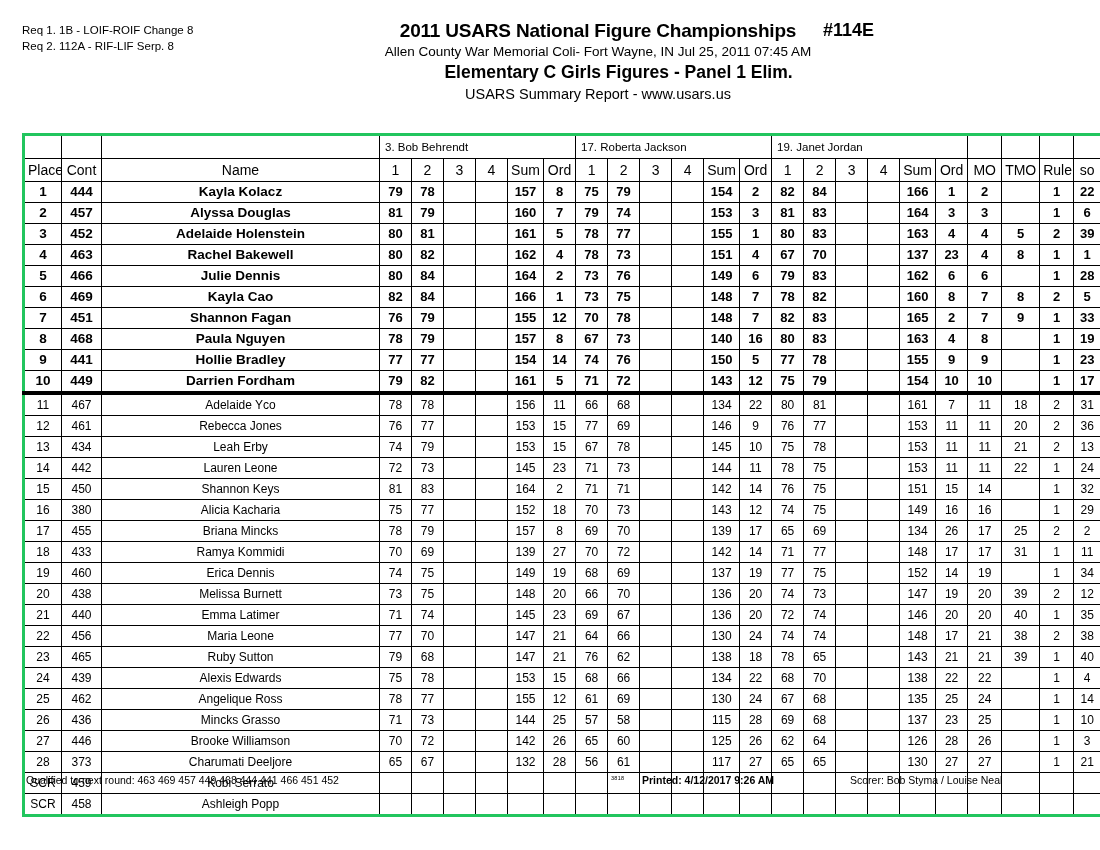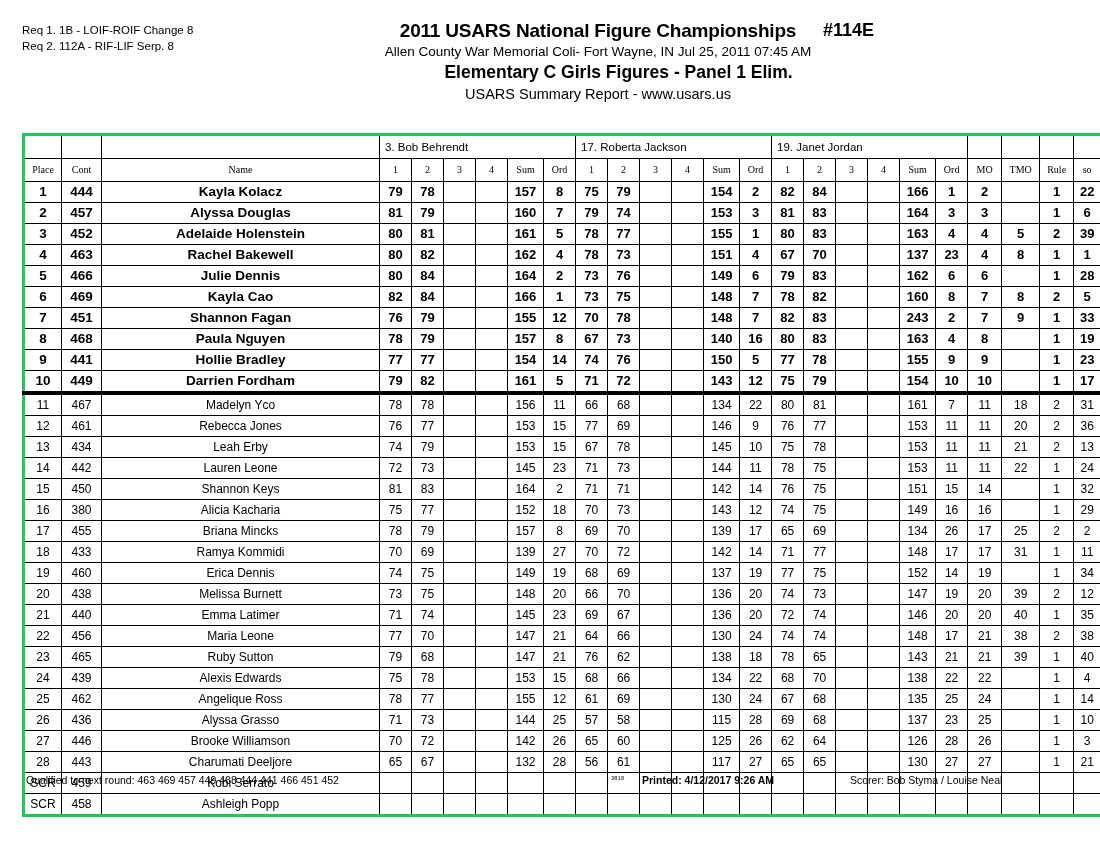--- a/index.html
+++ b/index.html
@@ -92,21 +92,21 @@
     overflow: hidden;
     white-space: nowrap;
     box-sizing: border-box;
   }
 
   
   tr.judge-row td { height: 22px; line-height: 22px; font-size: 11.5px; text-align: left; padding-left: 5px; }
   td.nb { border: none; }
 
   
-  tr.col-head td { font-size: 10px; height: 22px; line-height: 22px; font-family: Liberation Serif, serif; }
+  tr.col-head td { font-size: 14px; height: 22px; line-height: 22px; }
   td.h-left { text-align: left; padding-left: 5px; }
 
   
   td.c-place { text-align: left; padding-left: 6px; }
   td.c-cont  { text-align: center; }
   td.c-name  { text-align: left; padding-left: 8px; }
   td.c-score { text-align: right; padding-right: 5px; }
   td.c-sum   { text-align: right; padding-right: 5px; }
   td.c-ord   { text-align: center; font-weight: bold; }
   td.c-small { text-align: center; }
@@ -410,21 +410,21 @@
             <td class="c-score">70</td>
             <td class="c-score">78</td>
             <td class="c-score"></td>
             <td class="c-score"></td>
             <td class="c-sum">148</td>
             <td class="c-ord thickL">7</td>
             <td class="c-score">82</td>
             <td class="c-score">83</td>
             <td class="c-score"></td>
             <td class="c-score"></td>
-            <td class="c-sum">243</td>
+            <td class="c-sum">165</td>
             <td class="c-ord thickL thickR">2</td>
             <td class="c-small">7</td>
             <td class="c-small">9</td>
             <td class="c-small">1</td>
             <td class="c-small">33</td>
           </tr>
           <tr class="qualified">
             <td class="c-place">8</td>
             <td class="c-cont">468</td>
             <td class="c-name">Paula Nguyen</td>
@@ -501,21 +501,21 @@
             <td class="c-sum">154</td>
             <td class="c-ord thickL thickR">10</td>
             <td class="c-small">10</td>
             <td class="c-small"></td>
             <td class="c-small">1</td>
             <td class="c-small">17</td>
           </tr>
           <tr class="">
             <td class="c-place">11</td>
             <td class="c-cont">467</td>
-            <td class="c-name">Madelyn Yco</td>
+            <td class="c-name">Adelaide Yco</td>
             <td class="c-score">78</td>
             <td class="c-score">78</td>
             <td class="c-score"></td>
             <td class="c-score"></td>
             <td class="c-sum">156</td>
             <td class="c-ord thickL">11</td>
             <td class="c-score">66</td>
             <td class="c-score">68</td>
             <td class="c-score"></td>
             <td class="c-score"></td>
@@ -906,21 +906,21 @@
             <td class="c-sum">135</td>
             <td class="c-ord thickL thickR">25</td>
             <td class="c-small">24</td>
             <td class="c-small"></td>
             <td class="c-small">1</td>
             <td class="c-small">14</td>
           </tr>
           <tr class="">
             <td class="c-place">26</td>
             <td class="c-cont">436</td>
-            <td class="c-name">Alyssa Grasso</td>
+            <td class="c-name">Mincks Grasso</td>
             <td class="c-score">71</td>
             <td class="c-score">73</td>
             <td class="c-score"></td>
             <td class="c-score"></td>
             <td class="c-sum">144</td>
             <td class="c-ord thickL">25</td>
             <td class="c-score">57</td>
             <td class="c-score">58</td>
             <td class="c-score"></td>
             <td class="c-score"></td>
@@ -959,21 +959,21 @@
             <td class="c-score"></td>
             <td class="c-sum">126</td>
             <td class="c-ord thickL thickR">28</td>
             <td class="c-small">26</td>
             <td class="c-small"></td>
             <td class="c-small">1</td>
             <td class="c-small">3</td>
           </tr>
           <tr class="">
             <td class="c-place">28</td>
-            <td class="c-cont">443</td>
+            <td class="c-cont">373</td>
             <td class="c-name">Charumati Deeljore</td>
             <td class="c-score">65</td>
             <td class="c-score">67</td>
             <td class="c-score"></td>
             <td class="c-score"></td>
             <td class="c-sum">132</td>
             <td class="c-ord thickL">28</td>
             <td class="c-score">56</td>
             <td class="c-score">61</td>
             <td class="c-score"></td>

